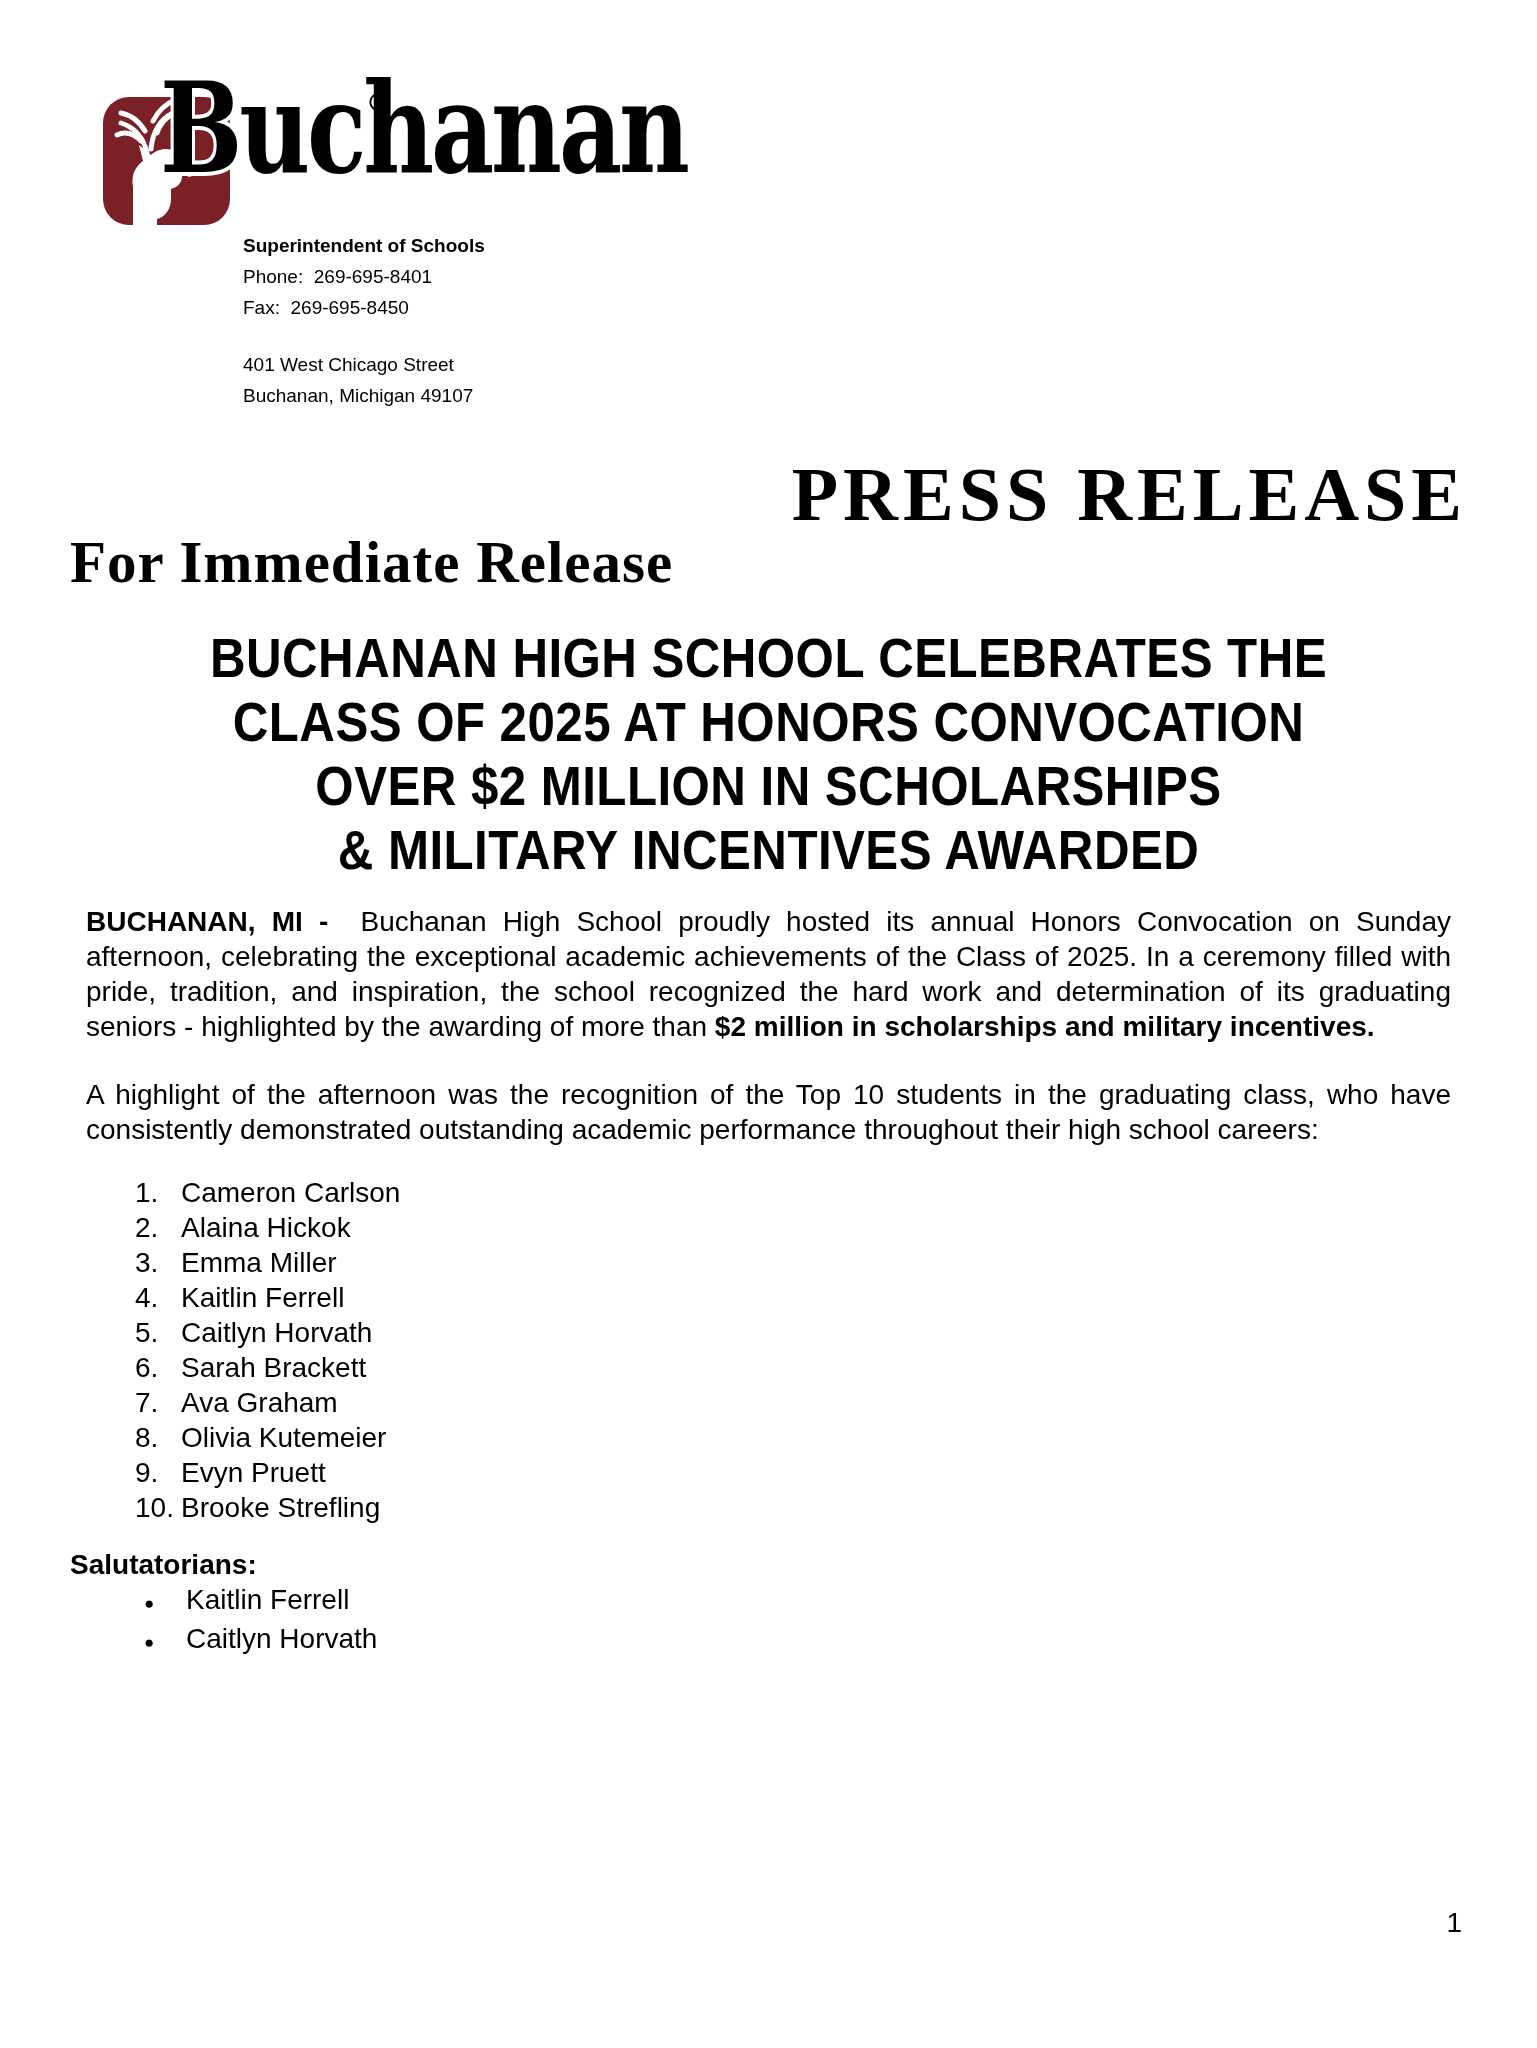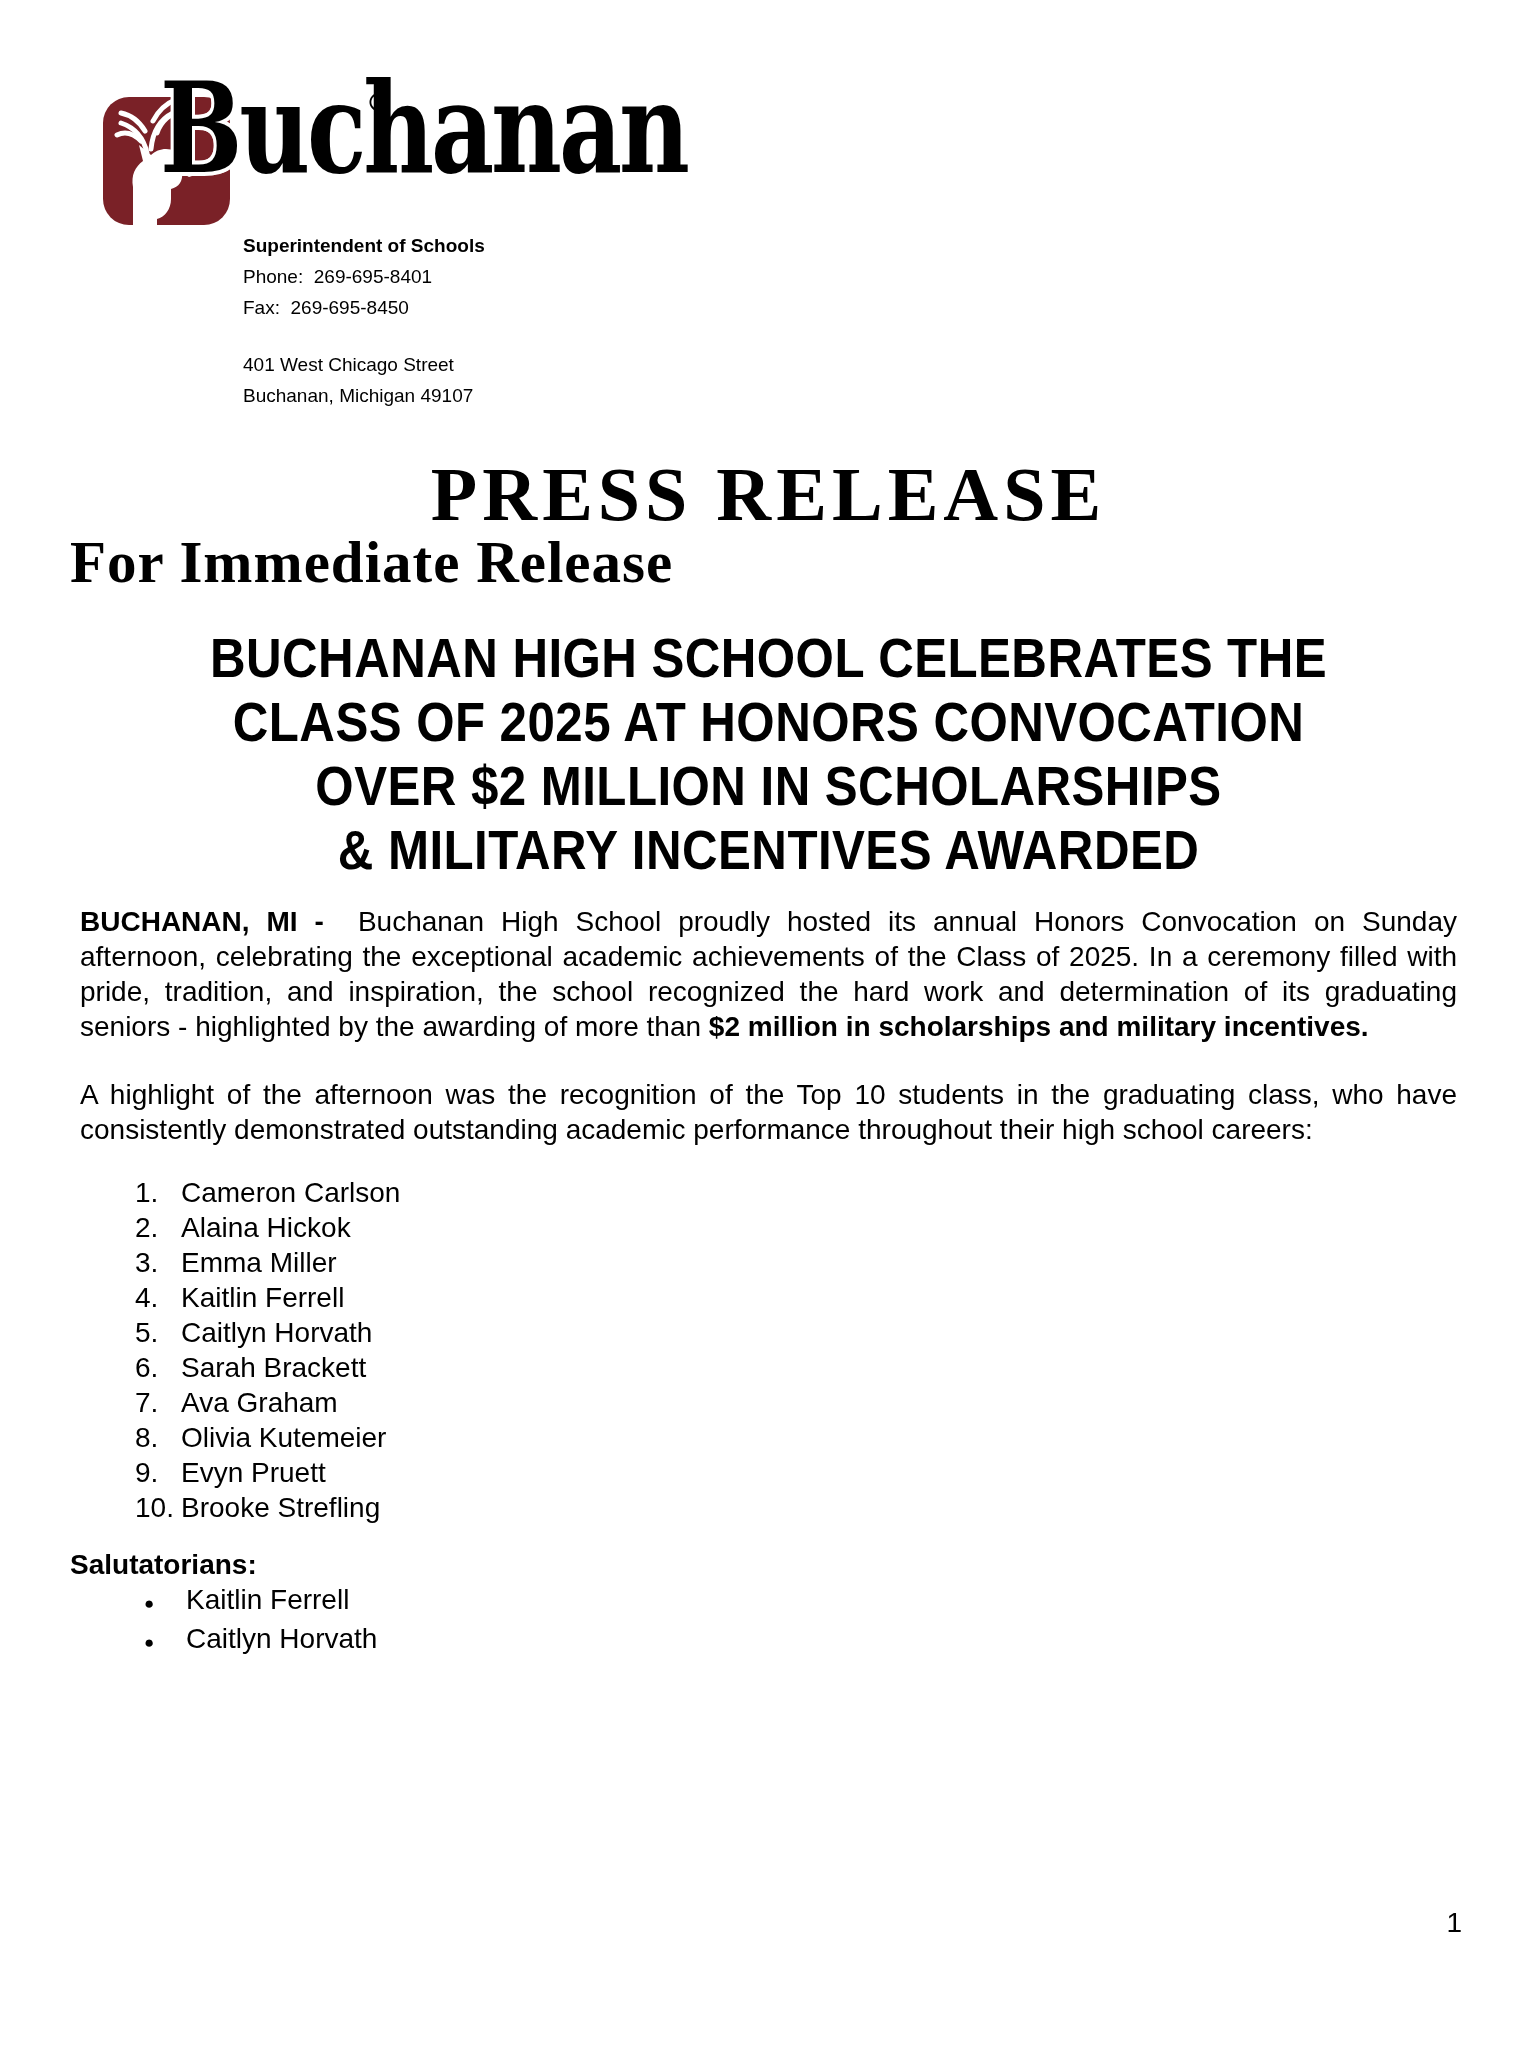--- a/index.html
+++ b/index.html
@@ -37,21 +37,21 @@
     font-weight:bold; font-size:49px; line-height:1; letter-spacing:0px;
     white-space:nowrap;
   }
   .contact { position:absolute; left:173px; top:222px; font-size:19px; line-height:31px; }
   .contact-line { white-space:pre-wrap; }
   .contact-gap { height:26px; }
   .bold { font-weight:bold; }
 
   
   .release-title {
-    margin-top:28px; text-align:center;
+    margin-top:28px; text-align:right;
     font-family:"Liberation Serif","DejaVu Serif",serif;
     font-weight:bold; font-size:76px; line-height:76px; letter-spacing:5px;
   }
   .release-sub {
     margin-top:6px; text-align:left;
     font-family:Liberation Serif, serif;
     font-weight:bold; font-size:59px; line-height:48px; letter-spacing:1px;
   }
   .release-date {
     text-align:center;
@@ -60,21 +60,21 @@
   }
 
   
   .headline { margin-top:40px; transform:scaleX(0.88); }
   .headline-line {
     text-align:center; font-weight:bold; font-size:56px; line-height:64px;
     letter-spacing:0.5px;
   }
 
   
-  .body-p { margin:10px; font-size:28px; line-height:35px; text-align:justify; }
+  .body-p { margin:16px; font-size:28px; line-height:35px; text-align:justify; }
   .p1 { margin-top:22px; }
   .p2 { margin-top:36px; }
   .p3 { margin-top:33px; }
   .p4 { margin-top:46px; }
 
   .top10 { margin-top:28px; }
   .top10-row { display:flex; font-size:28px; line-height:35px; }
   .top10-num { margin-left:65px; width:46px; flex:0 0 auto; }
 
   .salut-heading { margin-top:22px; font-weight:bold; font-size:28px; line-height:35px; }

